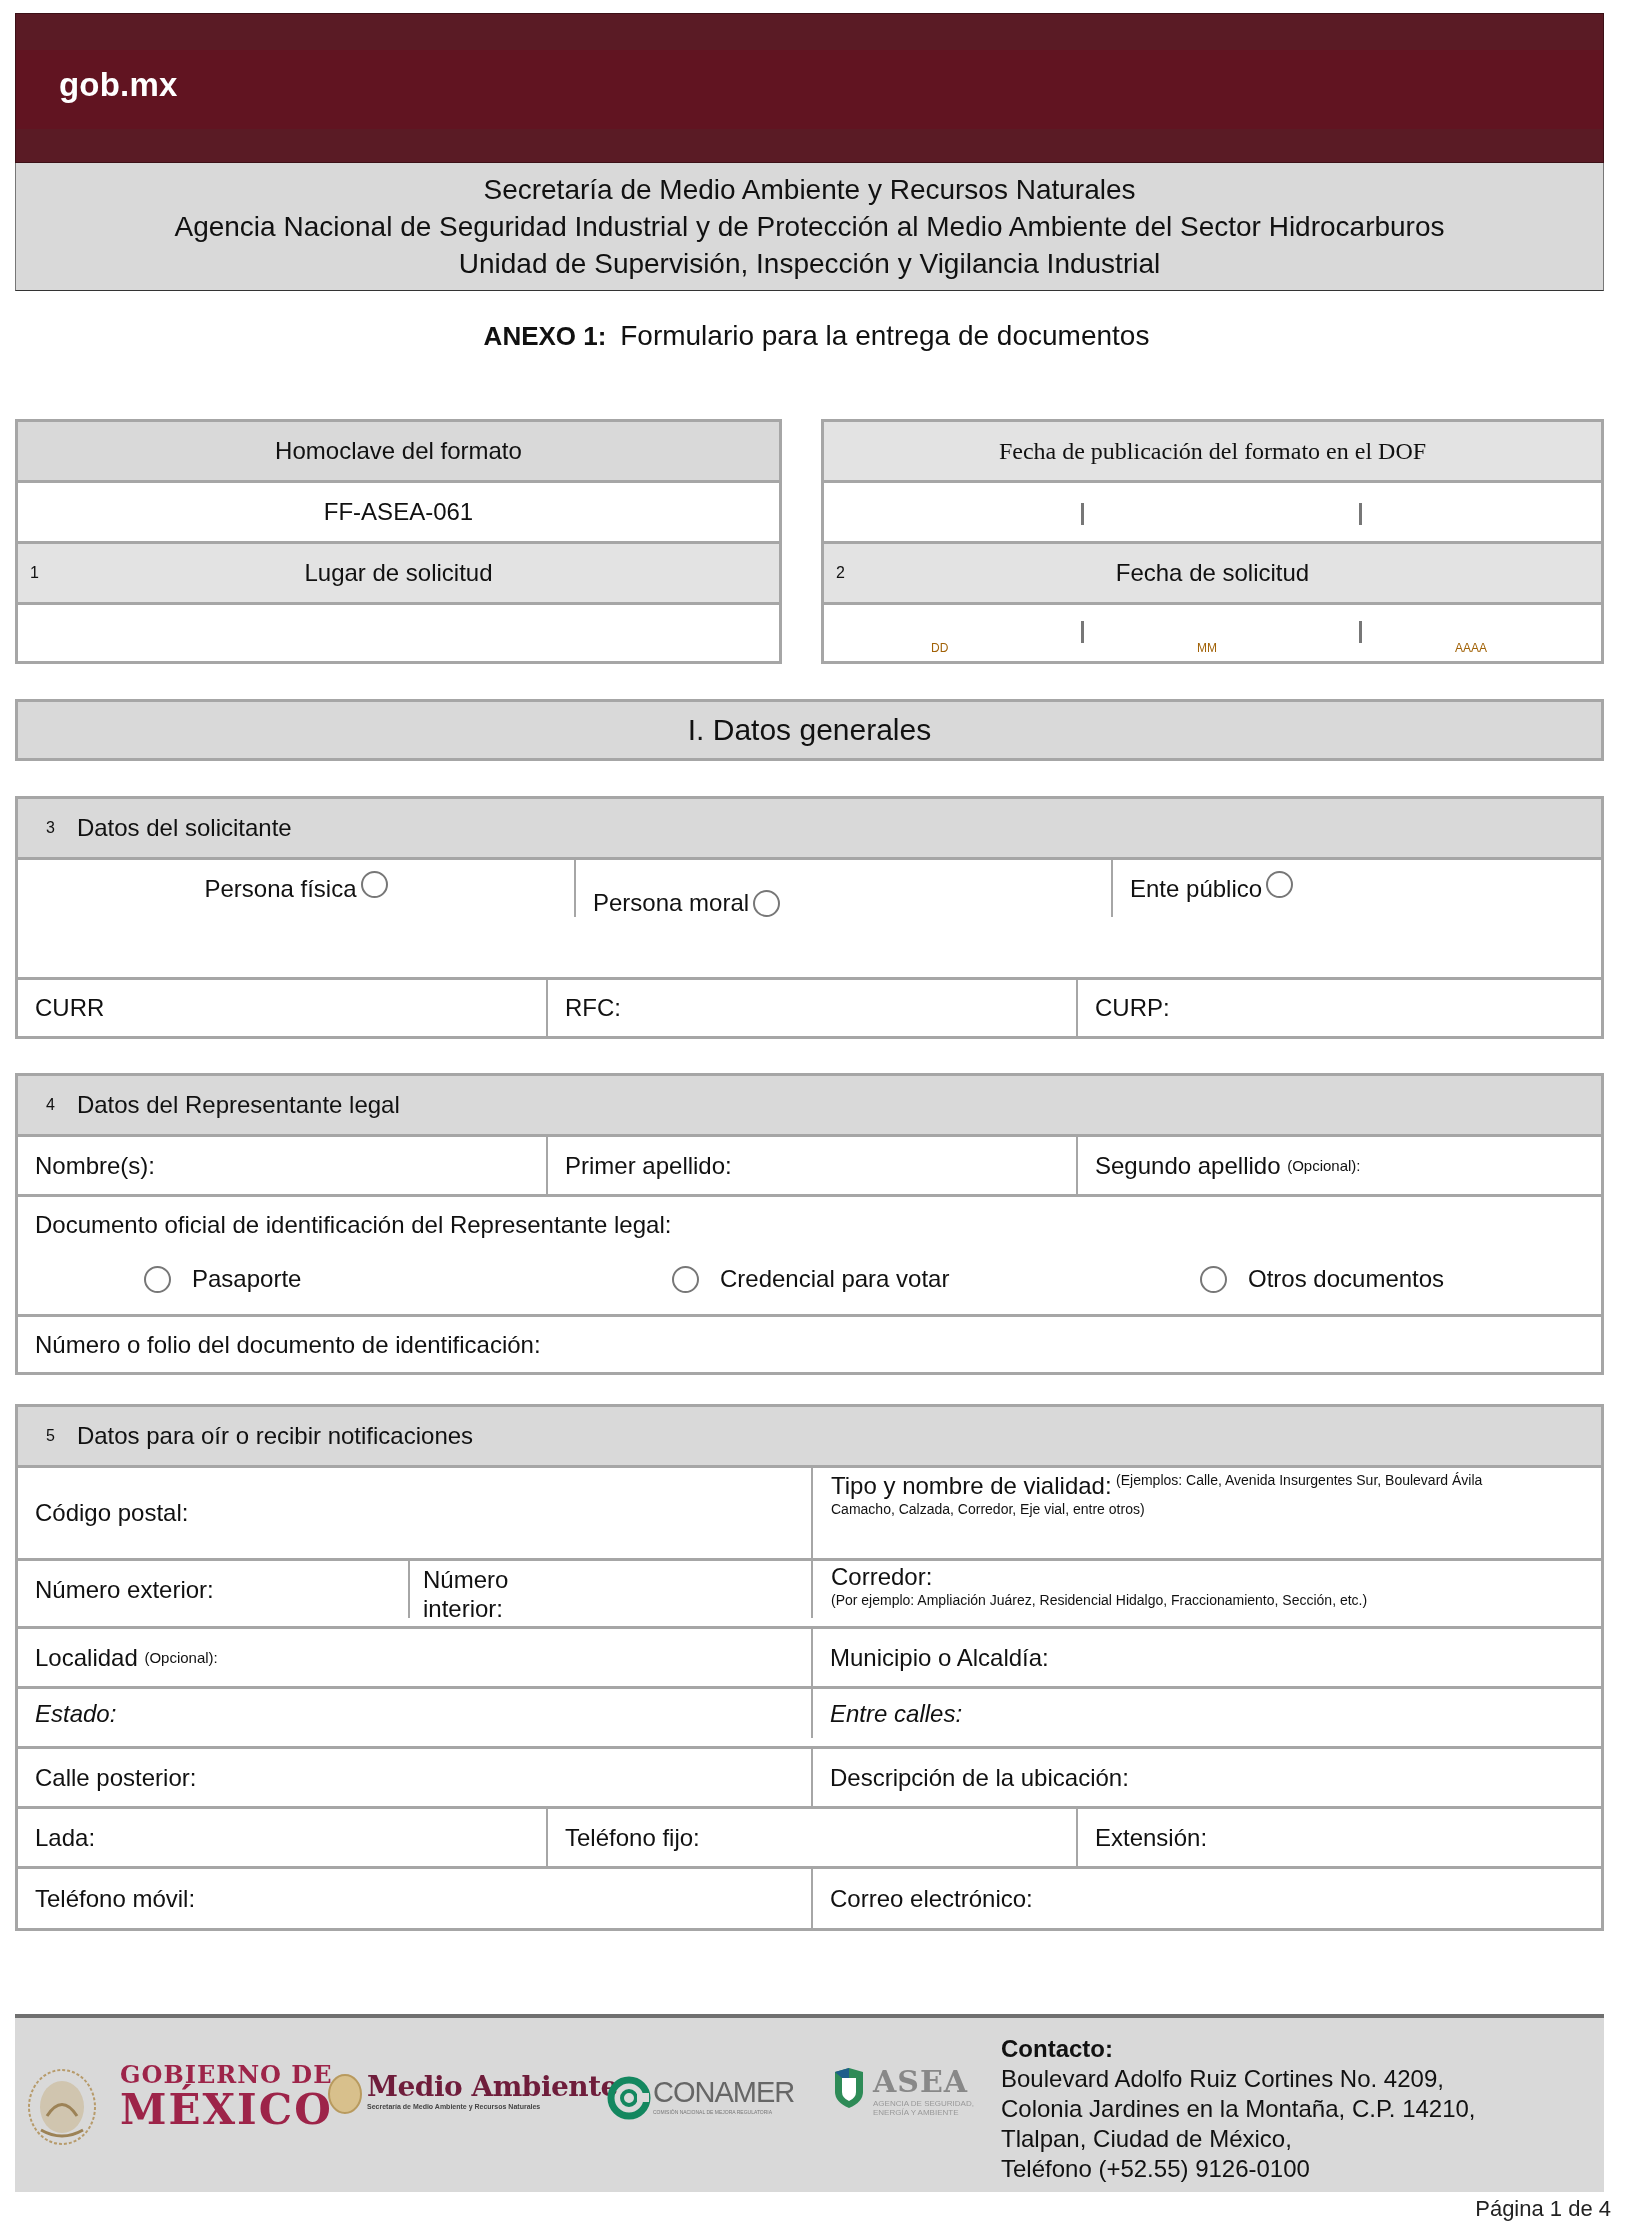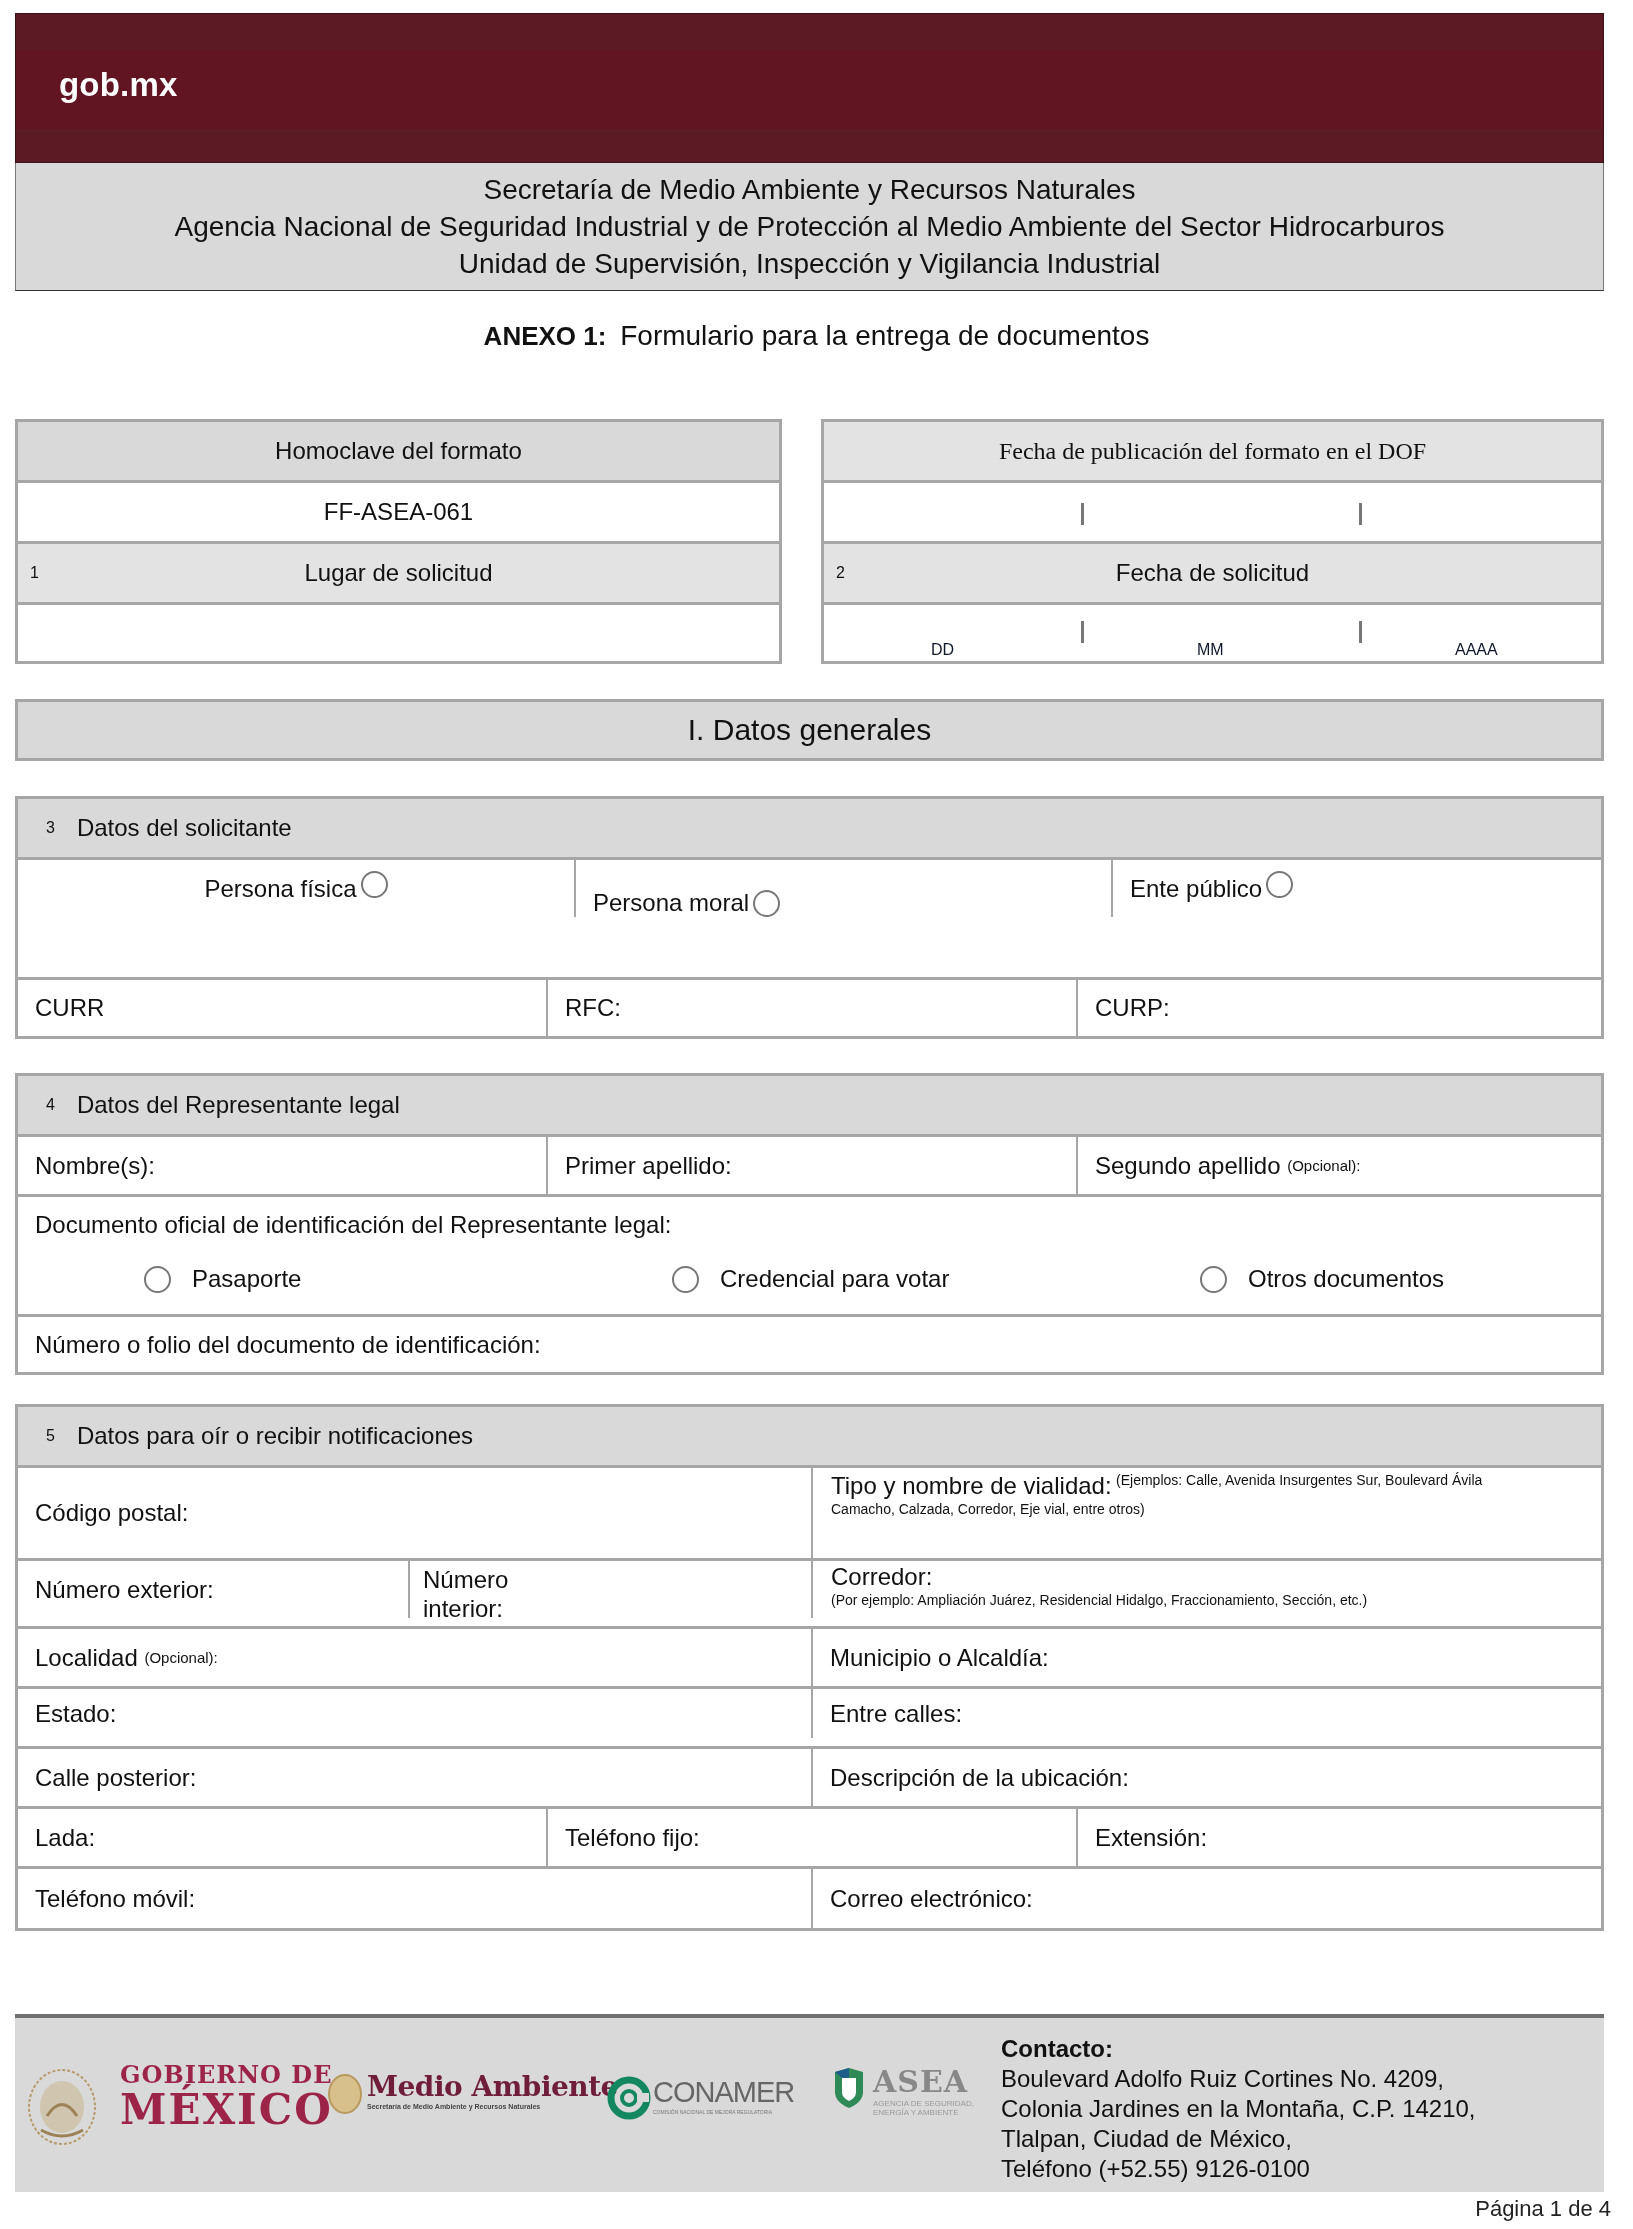--- a/index.html
+++ b/index.html
@@ -21,21 +21,21 @@
   
   .box { position: absolute; border: 3px solid #a6a6a6; background: #fff; }
   .row { position: absolute; left: 0; right: 0; border-top: 3px solid #a6a6a6; }
   .row.first { border-top: none; }
   .gray { background: #d9d9d9; }
   .lightgray { background: #e3e3e3; }
   .center { display: flex; align-items: center; justify-content: center; font-size: 24px; }
   .numtag { position: absolute; left: 12px; font-size: 16px; }
   .vline { position: absolute; top: 0; bottom: 0; border-left: 2px solid #a6a6a6; }
   .tick { position: absolute; width: 3px; height: 22px; background: #777; }
-  .dlabel { position: absolute; font-size: 16px; color: #0f172a; }
+  .dlabel { position: absolute; font-size: 12px; color: #a16207; }
 
   .cell { position: absolute; top: 0; bottom: 0; display: flex; align-items: center; padding-left: 17px; font-size: 24px; }
   .opt { font-size: 15px; }
   .radio { display: inline-block; width: 27px; height: 27px; border: 2.5px solid #777; border-radius: 50%; vertical-align: middle; }
   .sechead { display: flex; align-items: center; font-size: 24px; }
   .sechead .n { font-size: 16px; margin-left: 28px; margin-right: 22px; }
 
   .footer { position: absolute; left: 15px; top: 2014px; width: 1589px; height: 178px; background: #d9d9d9; border-top: 4px solid #707070; }
   .contact { position: absolute; left: 986px; top: 16px; font-size: 24px; line-height: 30px; color: #111; }
   .contact .h { font-weight: bold; }
@@ -210,21 +210,21 @@
   <div class="row" style="top:219px; height:60px;">
     <div class="cell" style="left:0; width:793px;">
       <span>Localidad</span>&nbsp;<span class="opt">(Opcional):</span>
     </div>
     <span class="vline" style="left:793px;"></span>
     <div class="cell" style="left:795px; right:0;">
         <span>Municipio o Alcaldía:</span>
       </div>
   </div>
 
-  <div class="row" style="top:279px; height:52px;">
+  <div class="row" style="top:279px; height:52px;font-style:italic;">
     <div class="cell" style="left:0; width:793px;">
         <span>Estado:</span>
       </div>
     <span class="vline" style="left:793px;"></span>
     <div class="cell" style="left:795px; right:0;">
         <span>Entre calles:</span>
       </div>
   </div>
 
   <div class="row" style="top:339px; height:60px;">

